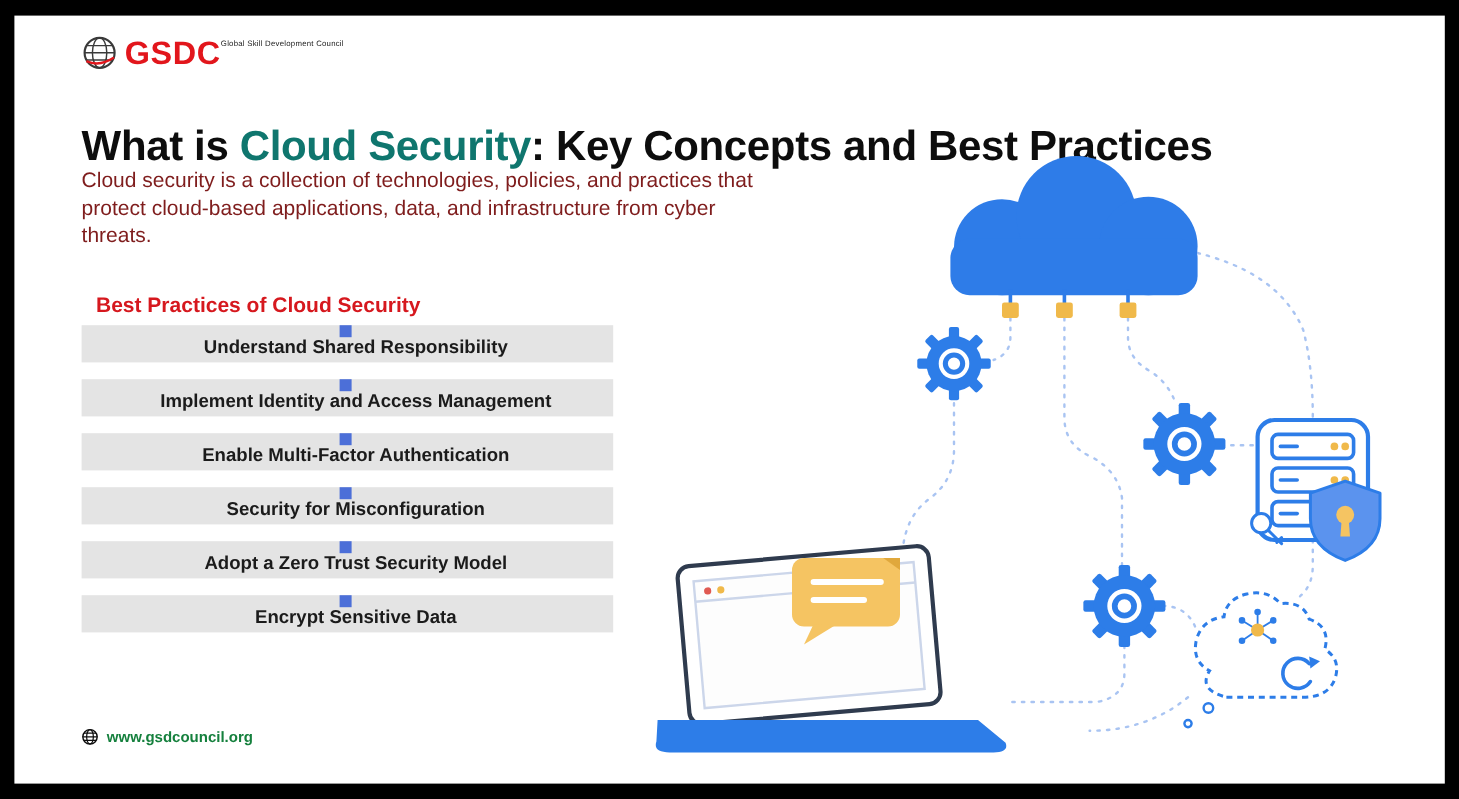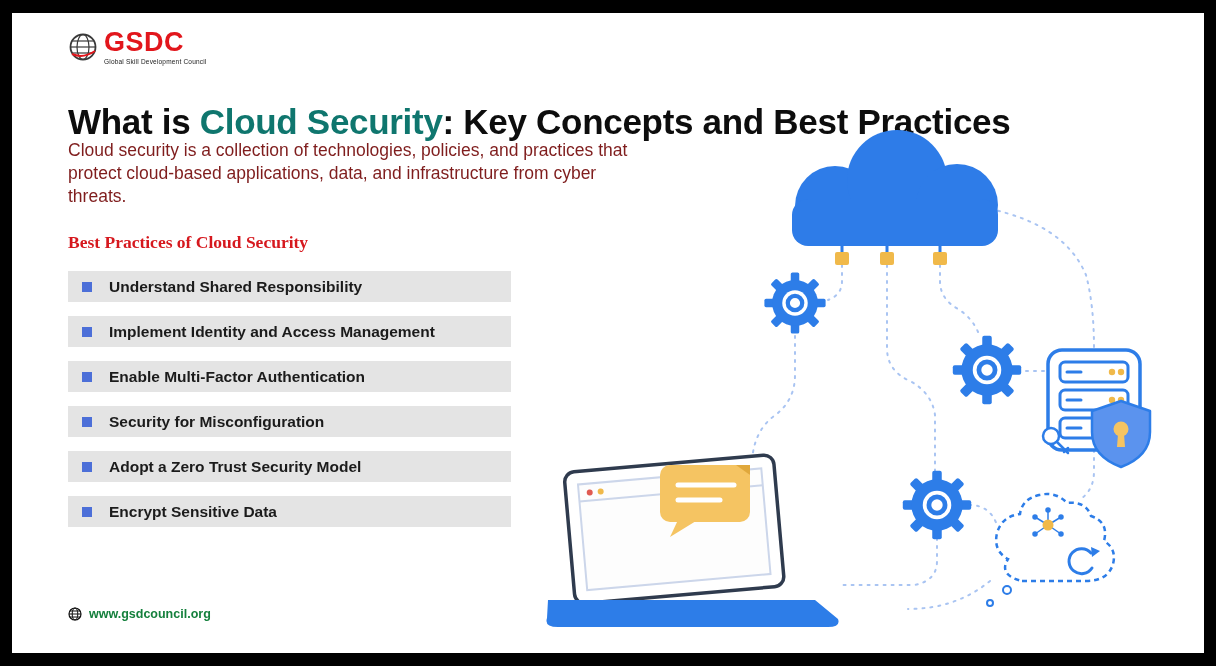--- a/index.html
+++ b/index.html
@@ -6,47 +6,47 @@
   body{
     width:1216px;height:666px;background:#000;position:relative;
     font-family:"Liberation Sans", sans-serif;overflow:hidden;
   }
   .page{
     position:absolute;left:12px;top:13px;width:1192px;height:640px;
     background:#ffffff;overflow:hidden;
   }
   
   .logo{position:absolute;left:56px;top:16px;display:flex;align-items:center;gap:6px;}
-  .logo-text{display:flex;flex-direction:column;}
+  .logo-text{display:flex;flex-direction:row;}
   .logo-name{font-size:27px;font-weight:bold;color:#e2161c;line-height:1;letter-spacing:.5px;}
   .logo-tagline{font-size:6.5px;color:#1a1a1a;margin-top:2px;letter-spacing:.2px;}
   
   .title{
     position:absolute;left:56px;top:66px;font-size:35px;font-weight:bold;
     color:#0d0d0d;letter-spacing:-.3px;white-space:nowrap;
   }
   .title .red{color:#0f766e;text-align:right;}
   
   .intro{
     position:absolute;left:56px;top:126px;width:560px;margin:0;
     font-size:17.5px;line-height:1.32;color:#7f1d1d;
   }
   
   .bp-title{
-    position:absolute;left:56px;top:219px;margin:0;
-    font-size:17.5px;font-weight:bold;color:#d6181e;font-family:Liberation Serif, serif;
+    position:absolute;left:56px;top:219px;margin:12px;
+    font-size:17.5px;font-weight:bold;color:#d6181e;
   }
   .bp-list{
     position:absolute;left:56px;top:258px;width:443px;
     list-style:none;margin:0;padding:0;
   }
   .bp-list li{
     display:flex;align-items:center;height:31px;margin-bottom:14px;
     background:#e4e4e4;padding-left:14px;
-    font-size:15.5px;font-weight:bold;color:#1b1b1b;
+    font-size:15.5px;font-weight:bold;color:#1b1b1b;flex-direction:column;
   }
   .bullet{width:10px;height:10px;background:#4c6fd8;margin-right:17px;flex:none;}
   
   .footer{
     position:absolute;left:56px;top:594px;display:flex;align-items:center;gap:7px;
     font-size:12.5px;font-weight:bold;color:#15803d;
   }
   
   .illustration{position:absolute;left:508px;top:100px;}
 </style>

